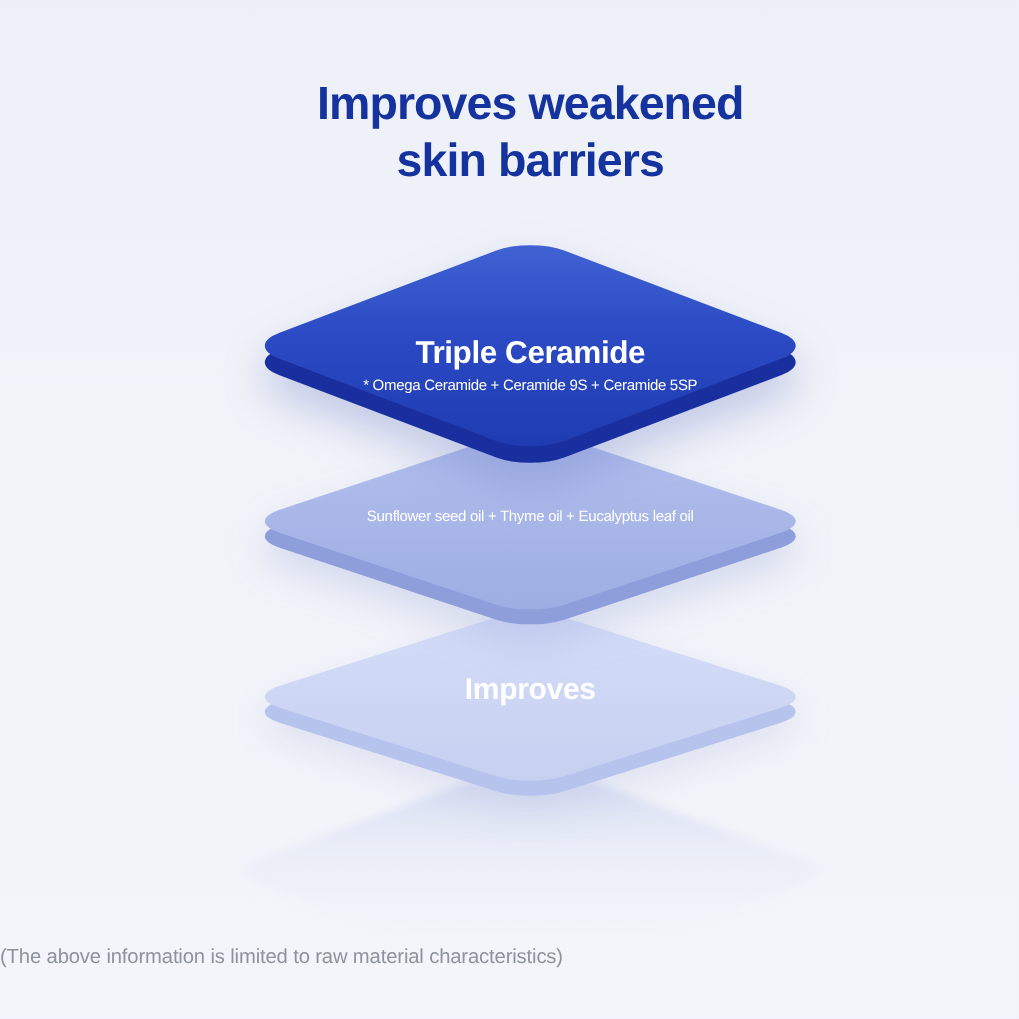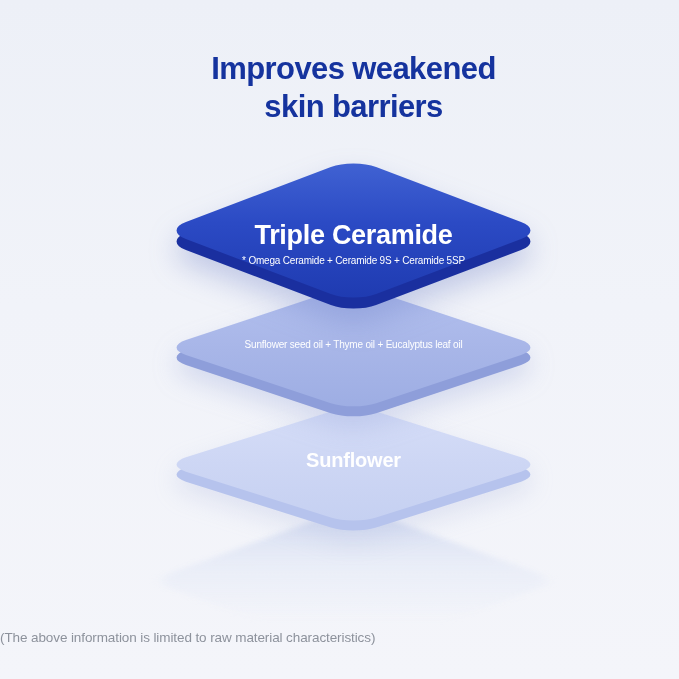--- a/index.html
+++ b/index.html
@@ -62,21 +62,21 @@
   
   .ltext{
     position:absolute;inset:0;z-index:5;
     display:flex;flex-direction:column;align-items:center;justify-content:center;
     text-align:center;color:#ffffff;
   }
   #layer1 .ltext{transform:translateY(-9px);}
   #layer2 .ltext{transform:translateY(-11px);}
   #layer3 .ltext{transform:translateY(-4px);}
   .ltitle{font-weight:bold;}
-  #layer1 .ltitle{font-size:27px;letter-spacing:-0.3px;margin-top:44px;}
+  #layer1 .ltitle{font-size:21px;letter-spacing:-0.3px;margin-top:44px;}
   #layer1 .lsub{font-size:10px;margin-top:4px;letter-spacing:-0.2px;}
   #layer2 .ltitle{font-size:19.5px;letter-spacing:-0.3px;}
   #layer2 .lsub{font-size:10px;margin-top:16px;letter-spacing:-0.2px;}
   #layer3 .ltitle{font-size:20px;letter-spacing:-0.2px;}
   .lsub:empty{display:none;}
 
   
   .skin-label{
     position:absolute;top:560px;left:0;right:0;z-index:15;
     text-align:center;font-size:23px;font-weight:bold;color:#1a35a3;
@@ -117,21 +117,21 @@
       <div class="lsub">Sunflower seed oil + Thyme oil + Eucalyptus leaf oil</div>
     </div>
   </div>
 
   <div class="layer" id="layer3">
     <div class="shape">
       <div class="dsq rim"></div>
       <div class="dsq face"></div>
     </div>
     <div class="ltext">
-      <div class="ltitle">Sunflower</div>
+      <div class="ltitle">Improves</div>
 
     </div>
   </div>
 
   <div class="layer" id="skinLayer">
     <div class="shape">
       <div class="dsq face"></div>
     </div>
   </div>
 

